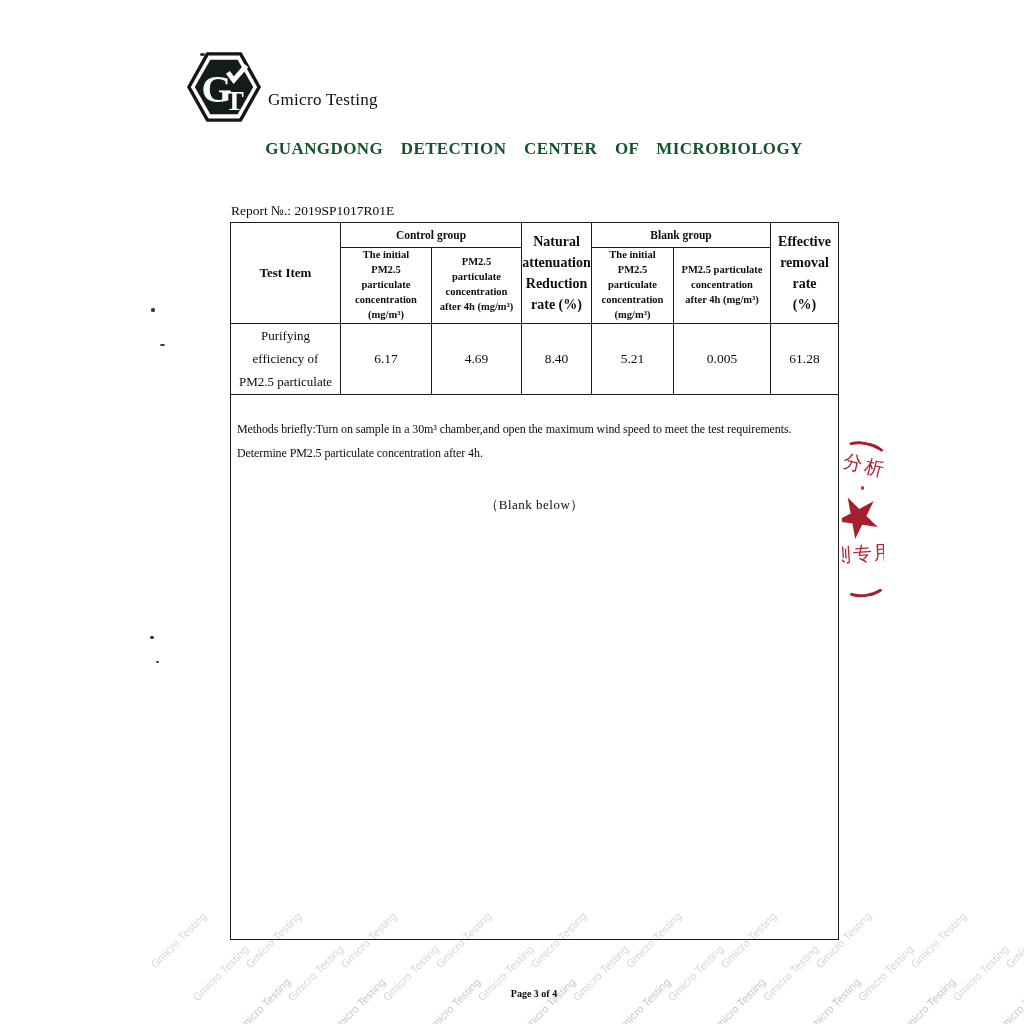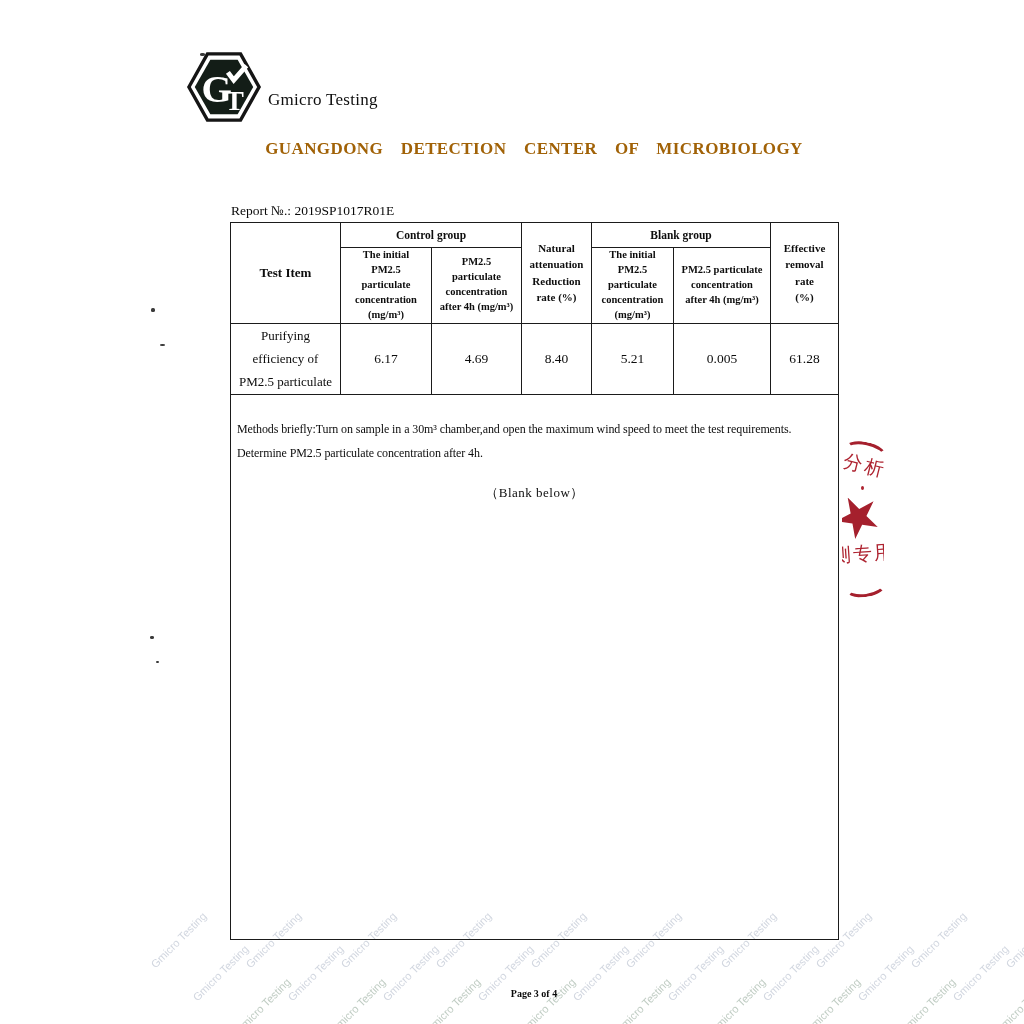--- a/index.html
+++ b/index.html
@@ -8,40 +8,40 @@
 
   
   .logo{position:absolute;left:186px;top:46px;width:260px;height:84px;}
   .logo svg{position:absolute;left:0;top:0;}
   .logo-cn{position:absolute;left:84px;top:12px;font-size:28px;letter-spacing:13px;
            color:#262626;font-family:"DejaVu Sans",sans-serif;white-space:nowrap;}
   .logo-en{position:absolute;left:82px;top:44px;font-size:17px;color:#0e0e0e;letter-spacing:.3px;}
 
   
   .title{position:absolute;left:210px;top:139px;width:648px;text-align:center;
-         font-weight:bold;font-size:17px;letter-spacing:.4px;word-spacing:13px;color:#a16207;}
+         font-weight:bold;font-size:17px;letter-spacing:.4px;word-spacing:13px;color:#14532d;}
   .subtitle{position:absolute;left:210px;top:186px;width:648px;text-align:center;
             font-weight:bold;font-size:16.5px;letter-spacing:.4px;word-spacing:4px;color:#0a0a0a;}
   .report-no{position:absolute;left:231px;top:203px;font-size:13.5px;color:#0a0a0a;}
 
   
   .main-table{position:absolute;left:230px;top:222px;width:608px;
               border-collapse:collapse;table-layout:fixed;}
   .main-table td{border:1.5px solid #1b1b1b;text-align:center;vertical-align:middle;
                  padding:0;white-space:pre-line;color:#0d0d0d;}
   .th-group{font-weight:bold;font-size:11.5px;height:24px;}
   .th-item{font-weight:bold;font-size:13px;}
   .th-sub{font-weight:bold;font-size:10.5px;line-height:1.42;height:74px;}
-  .th-tall{font-weight:bold;font-size:11px;line-height:1.5;}
+  .th-tall{font-weight:bold;font-size:14px;line-height:1.5;}
   .td-data{font-size:13.5px;height:70px;}
   .td-item{font-size:13px;line-height:1.8;}
   .td-foot{vertical-align:top !important;text-align:left !important;height:540px;
            padding:4px 6px 0 6px !important;}
   .methods{font-size:12px;letter-spacing:-0.1px;line-height:2.05;white-space:pre-line;}
-  .blank-note{text-align:center;font-size:13px;letter-spacing:.5px;}
+  .blank-note{margin-top:12px;text-align:center;font-size:13px;letter-spacing:.5px;}
 
   
   .stamp{position:absolute;left:842px;top:437px;width:42px;height:166px;overflow:hidden;}
   .stamp *{position:absolute;color:#ae2330;}
   .stamp-arc-top{left:1px;top:5px;width:38px;height:16px;border:3.5px solid transparent;
                  border-top-color:#a5202d;border-radius:50%;transform:rotate(12deg);}
   .stamp-cn-top{left:1px;top:16px;font-size:19px;letter-spacing:3px;transform:rotate(14deg);
                 font-family:"DejaVu Sans",sans-serif;white-space:nowrap;}
   .stamp-dot{left:19px;top:49px;width:3px;height:4px;background:#ae2330;border-radius:50%;}
   .stamp-star{left:-6px;top:58px;width:44px;height:44px;background:#a5202d;transform:rotate(-28deg);

